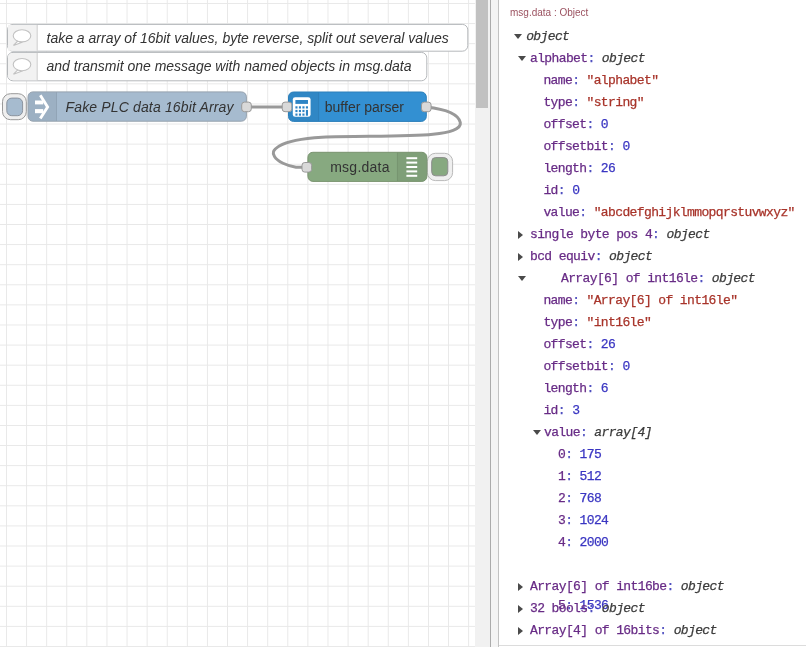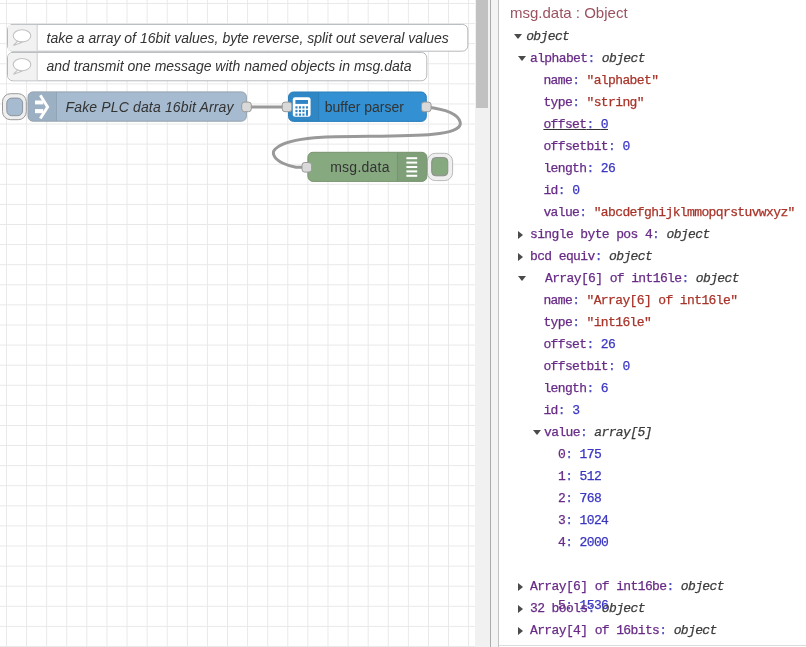--- a/index.html
+++ b/index.html
@@ -7,21 +7,21 @@
   #canvas{position:absolute;left:0;top:0;width:475px;height:647px;background-color:#fff;
     background-image:linear-gradient(to right,#e8e8e8 1px,transparent 1px),linear-gradient(to bottom,#e8e8e8 1px,transparent 1px);
     background-size:20.1px 20.1px;background-position:6px 3px;}
   #flowsvg{position:absolute;left:0;top:0;}
   #sbtrack{position:absolute;left:474.5px;top:0;width:15px;height:647px;background:#f1f1f1;}
   #sbthumb{position:absolute;left:476px;top:0;width:11.5px;height:107.5px;background:#c1c1c1;}
   #sep1{position:absolute;left:489.5px;top:0;width:1px;height:647px;background:#ababab;}
   #sepstrip{position:absolute;left:490.5px;top:0;width:7.3px;height:647px;background:#f4f4f4;}
   #sep2{position:absolute;left:497.8px;top:0;width:1px;height:647px;background:#c2c2c2;}
   #panel{position:absolute;left:498.8px;top:0;width:307.2px;height:647px;background:#fff;}
-  #meta{position:absolute;left:510px;top:2px;height:22px;line-height:22px;font-size:15px;color:#9b5260;}
+  #meta{position:absolute;left:510px;top:2px;height:22px;line-height:22px;font-size:10px;color:#9b5260;}
   .row{position:absolute;height:22px;line-height:22px;font-family:"Liberation Mono",monospace;font-size:13px;letter-spacing:-0.62px;color:#333;white-space:pre;-webkit-text-stroke:0.25px;}
   .k{color:#682b86;}
   .s{color:#a8342a;}
   .n{color:#3a36c2;}
   .c{color:#5050c0;}
   .o{font-style:italic;color:#3c3c3c;}
   .td{position:absolute;width:0;height:0;border-left:4.5px solid transparent;border-right:4.5px solid transparent;border-top:5.5px solid #4a4a4a;}
   .tr{position:absolute;width:0;height:0;border-top:4.5px solid transparent;border-bottom:4.5px solid transparent;border-left:5.5px solid #4a4a4a;}
 </style>
 </head>
@@ -121,39 +121,39 @@
 <div id="meta">msg.data : Object</div>
 <div style="position:absolute;left:498.8px;top:645.4px;width:307.2px;height:1px;background:#dcdcdc;"></div>
 
 <div id="rows">
 <div class="td" style="left:514.0px;top:34px;"></div>
 <div class="row" style="left:526.2px;top:26px;"><span class="o">object</span></div>
 <div class="td" style="left:518.0px;top:56px;"></div>
 <div class="row" style="left:530.0px;top:48px;"><span class="k">alphabet</span><span class="c">: </span><span class="o">object</span></div>
 <div class="row" style="left:543.4px;top:70px;"><span class="k">name</span><span class="c">: </span><span class="s">"alphabet"</span></div>
 <div class="row" style="left:543.4px;top:92px;"><span class="k">type</span><span class="c">: </span><span class="s">"string"</span></div>
-<div class="row" style="left:543.4px;top:114px;text-decoration:underline;"><span class="k">offset</span><span class="c">: </span><span class="n">0</span></div>
+<div class="row" style="left:543.4px;top:114px;"><span class="k">offset</span><span class="c">: </span><span class="n">0</span></div>
 <div class="row" style="left:543.4px;top:136px;"><span class="k">offsetbit</span><span class="c">: </span><span class="n">0</span></div>
 <div class="row" style="left:543.4px;top:158px;"><span class="k">length</span><span class="c">: </span><span class="n">26</span></div>
 <div class="row" style="left:543.4px;top:180px;"><span class="k">id</span><span class="c">: </span><span class="n">0</span></div>
 <div class="row" style="left:543.4px;top:202px;"><span class="k">value</span><span class="c">: </span><span class="s">"abcdefghijklmmopqrstuvwxyz"</span></div>
 <div class="tr" style="left:518.3px;top:230.5px;"></div>
 <div class="row" style="left:530.0px;top:224px;"><span class="k">single byte pos 4</span><span class="c">: </span><span class="o">object</span></div>
 <div class="tr" style="left:518.3px;top:252.5px;"></div>
 <div class="row" style="left:530.0px;top:246px;"><span class="k">bcd equiv</span><span class="c">: </span><span class="o">object</span></div>
 <div class="td" style="left:517.7px;top:276px;"></div>
-<div class="row" style="left:545px;top:268px;"><span class="k">Array[6] of int16le</span><span class="c">: </span><span class="o">object</span></div>
+<div class="row" style="left:561px;top:268px;"><span class="k">Array[6] of int16le</span><span class="c">: </span><span class="o">object</span></div>
 <div class="row" style="left:543.4px;top:290px;"><span class="k">name</span><span class="c">: </span><span class="s">"Array[6] of int16le"</span></div>
 <div class="row" style="left:543.4px;top:312px;"><span class="k">type</span><span class="c">: </span><span class="s">"int16le"</span></div>
 <div class="row" style="left:543.4px;top:334px;"><span class="k">offset</span><span class="c">: </span><span class="n">26</span></div>
 <div class="row" style="left:543.4px;top:356px;"><span class="k">offsetbit</span><span class="c">: </span><span class="n">0</span></div>
 <div class="row" style="left:543.4px;top:378px;"><span class="k">length</span><span class="c">: </span><span class="n">6</span></div>
 <div class="row" style="left:543.4px;top:400px;"><span class="k">id</span><span class="c">: </span><span class="n">3</span></div>
 <div class="td" style="left:533.4px;top:430px;"></div>
-<div class="row" style="left:544.0px;top:422px;"><span class="k">value</span><span class="c">: </span><span class="o">array[5]</span></div>
+<div class="row" style="left:544.0px;top:422px;"><span class="k">value</span><span class="c">: </span><span class="o">array[4]</span></div>
 <div class="row" style="left:558.0px;top:444px;"><span class="k">0</span><span class="c">: </span><span class="n">175</span></div>
 <div class="row" style="left:558.0px;top:466px;"><span class="k">1</span><span class="c">: </span><span class="n">512</span></div>
 <div class="row" style="left:558.0px;top:488px;"><span class="k">2</span><span class="c">: </span><span class="n">768</span></div>
 <div class="row" style="left:558.0px;top:510px;"><span class="k">3</span><span class="c">: </span><span class="n">1024</span></div>
 <div class="row" style="left:558.0px;top:532px;"><span class="k">4</span><span class="c">: </span><span class="n">2000</span></div>
 <div class="row" style="left:558.0px;top:554px;margin-top:41px;"><span class="k">5</span><span class="c">: </span><span class="n">1536</span></div>
 <div class="tr" style="left:518.3px;top:582.5px;"></div>
 <div class="row" style="left:530.0px;top:576px;"><span class="k">Array[6] of int16be</span><span class="c">: </span><span class="o">object</span></div>
 <div class="tr" style="left:518.3px;top:604.5px;"></div>
 <div class="row" style="left:530.0px;top:598px;text-align:center;"><span class="k">32 bools</span><span class="c">: </span><span class="o">object</span></div>

